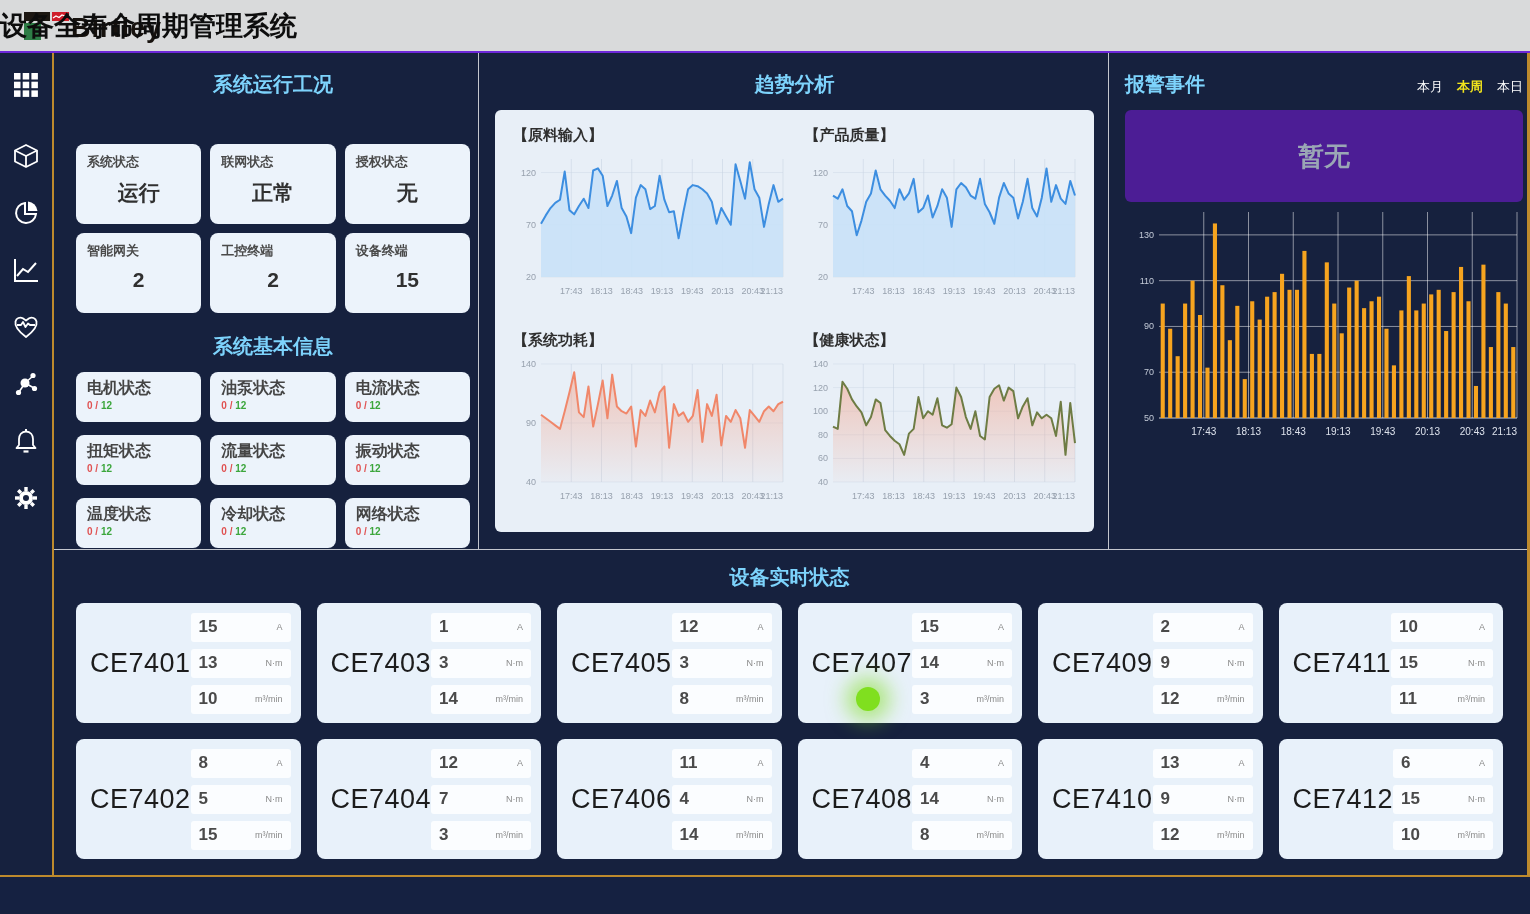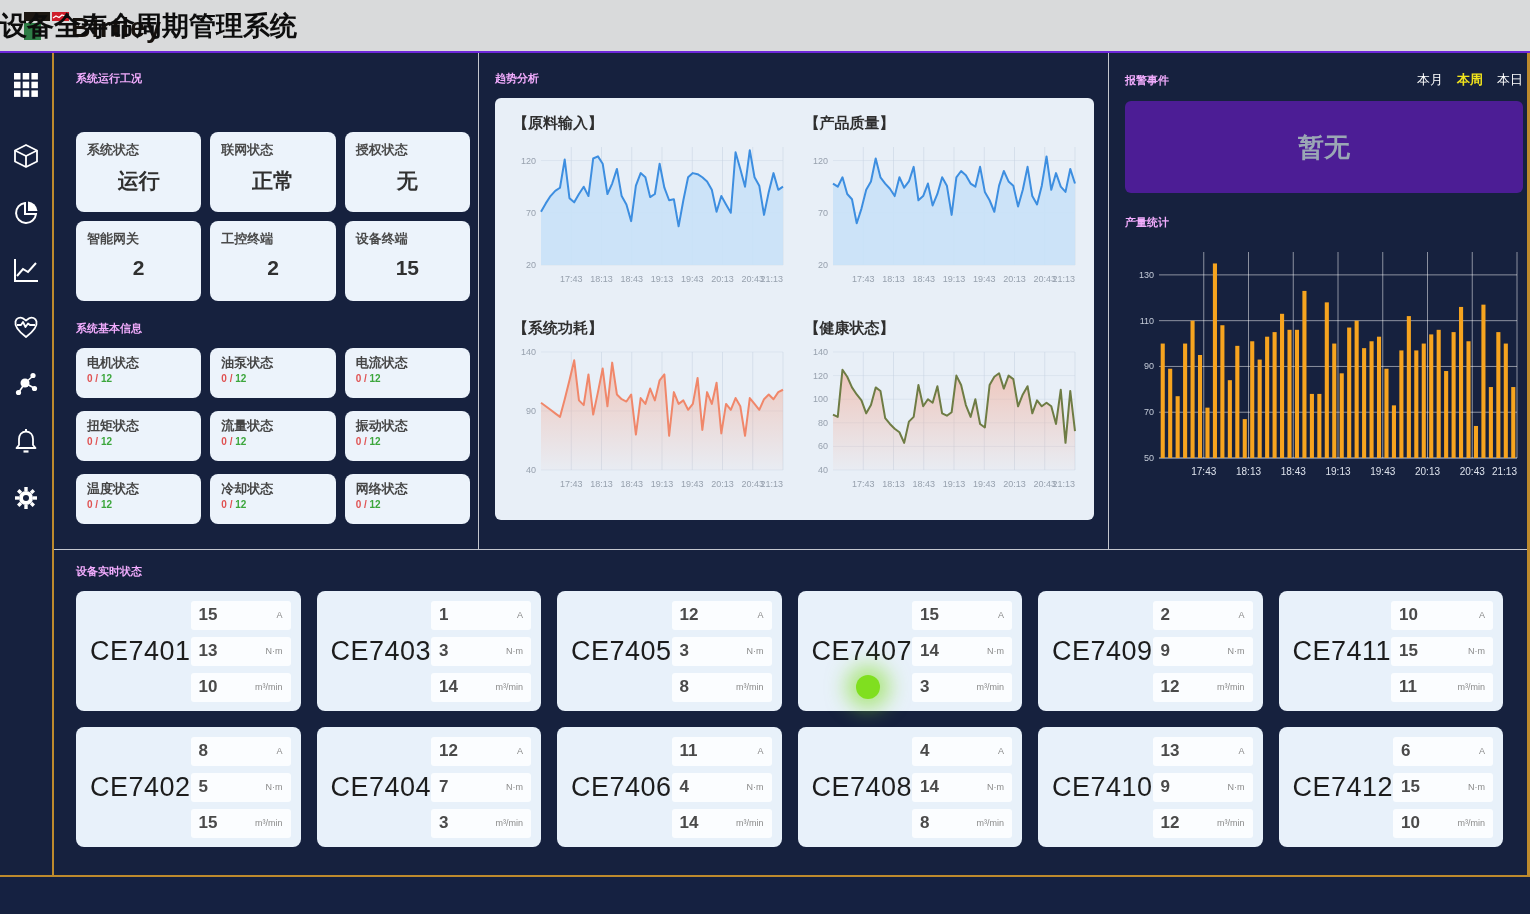--- a/index.html
+++ b/index.html
@@ -22,31 +22,31 @@
   .frame { display:flex; height:822px; border-right:3px solid #bd8a2d; }
   .sidebar { width:54px; border-right:2px solid #bd8a2d; display:flex; flex-direction:column;
              align-items:center; padding-top:18px; gap:29px; flex-shrink:0; }
   .side-icon { width:28px; height:28px; display:flex; align-items:center; justify-content:center; cursor:pointer; }
   .side-icon:first-child { margin-bottom:14px; }
   .side-icon svg { width:26px; height:26px; }
 
   .main { flex:1; display:flex; flex-direction:column; min-width:0; }
   .top-grid { display:grid; grid-template-columns:424px 630px 1fr; height:496px; }
 
-  .sec-title { font-size:11px; font-weight:bold; color:#f0abfc; margin:8px 0 12px; }
+  .sec-title { font-size:20px; font-weight:bold; color:#7dd3fc; margin:8px 0 12px;text-align:center; }
 
   
   .left-panel { padding:10px 8px 0 22px; }
   .status-grid { display:grid; grid-template-columns:repeat(3,1fr); gap:9px; margin-bottom:20px;margin-top:46px; }
   .status-card { background:#ecf3fb; border-radius:8px; height:80px; padding:9px 11px; }
   .status-card .lbl { font-size:13px; font-weight:bold; color:#4a4a4a; }
   .status-card .val { font-size:21px; font-weight:bold; color:#303030; text-align:center; margin-top:8px; }
   .info-grid { display:grid; grid-template-columns:repeat(3,1fr); gap:13px 9px; }
   .info-card { background:#ecf3fb; border-radius:8px; height:50px; padding:6px 11px; }
-  .info-card .lbl { font-size:13px; font-weight:bold; color:#454545; }
+  .info-card .lbl { font-size:16px; font-weight:bold; color:#454545; }
   .info-card .cnt { font-size:10px; font-weight:bold; margin-top:1px; }
   .cnt .red { color:#e05252; } .cnt .green { color:#3ca63c; }
 
   
   .mid-panel { border-left:1px solid rgba(255,255,255,0.75); padding:10px 14px 0 16px; }
   .trend-card { background:#e8eff7; border-radius:6px; padding:12px 10px 6px 14px;
                 display:grid; grid-template-columns:1fr 1fr; gap:6px 8px; }
   .mini-chart .mc-title { font-size:15px; font-weight:bold; color:#2f2f2f; margin:4px 0 2px 4px; }
 
   
@@ -399,21 +399,20 @@
           <div class="sec-title">报警事件</div>
           <div class="tabs">
               <span class="tab">本月</span>
               <span class="tab active">本周</span>
               <span class="tab">本日</span>
             </div>
         </div>
         <div class="alarm-empty">
           <span>暂无</span>
         </div>
-        <div class="sec-title prod-title">产量统计</div>
         <div><svg width="398" height="252" viewBox="0 0 398 252">
               <line x1="78.75" y1="10" x2="78.75" y2="216" stroke="#ffffff" stroke-width="1" opacity="0.5"></line>
               <line x1="123.5" y1="10" x2="123.5" y2="216" stroke="#ffffff" stroke-width="1" opacity="0.5"></line>
               <line x1="168.25" y1="10" x2="168.25" y2="216" stroke="#ffffff" stroke-width="1" opacity="0.5"></line>
               <line x1="213" y1="10" x2="213" y2="216" stroke="#ffffff" stroke-width="1" opacity="0.5"></line>
               <line x1="257.75" y1="10" x2="257.75" y2="216" stroke="#ffffff" stroke-width="1" opacity="0.5"></line>
               <line x1="302.5" y1="10" x2="302.5" y2="216" stroke="#ffffff" stroke-width="1" opacity="0.5"></line>
               <line x1="347.25" y1="10" x2="347.25" y2="216" stroke="#ffffff" stroke-width="1" opacity="0.5"></line>
               <line x1="392" y1="10" x2="392" y2="216" stroke="#ffffff" stroke-width="1" opacity="0.5"></line>
               <line x1="34" y1="32.888888888888886" x2="392" y2="32.888888888888886" stroke="#ffffff" stroke-width="1" opacity="0.5"></line>

